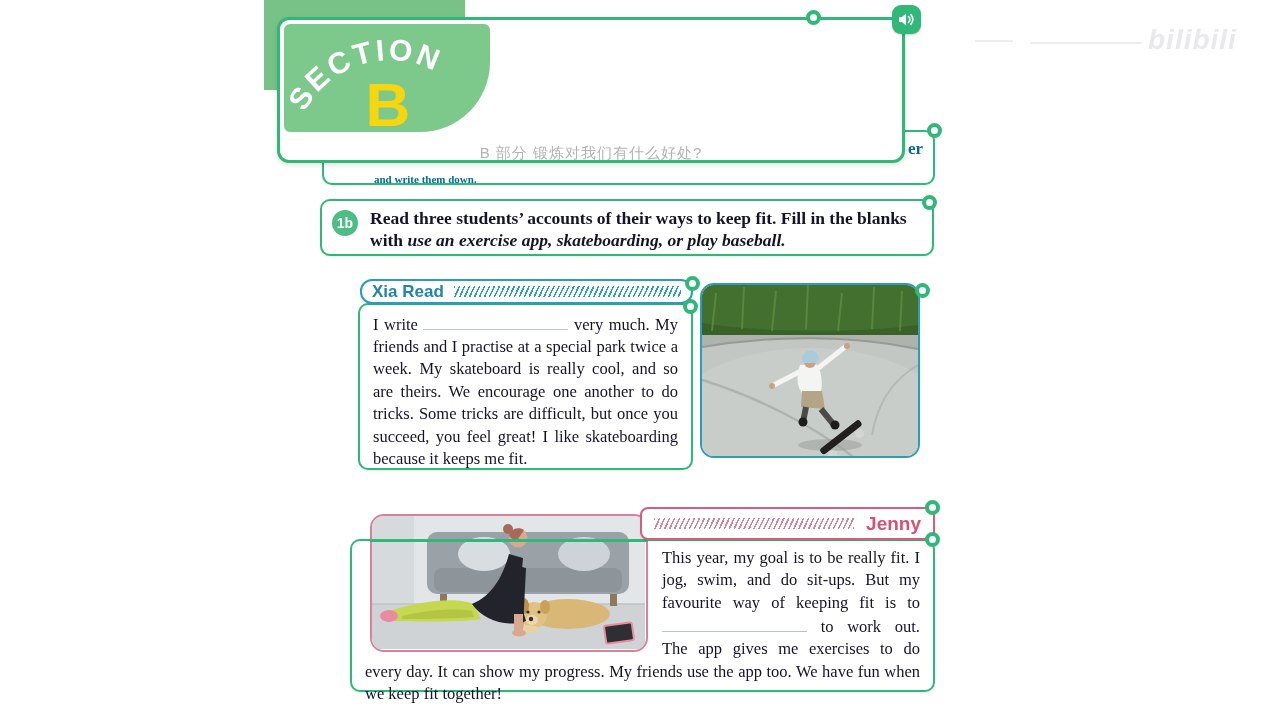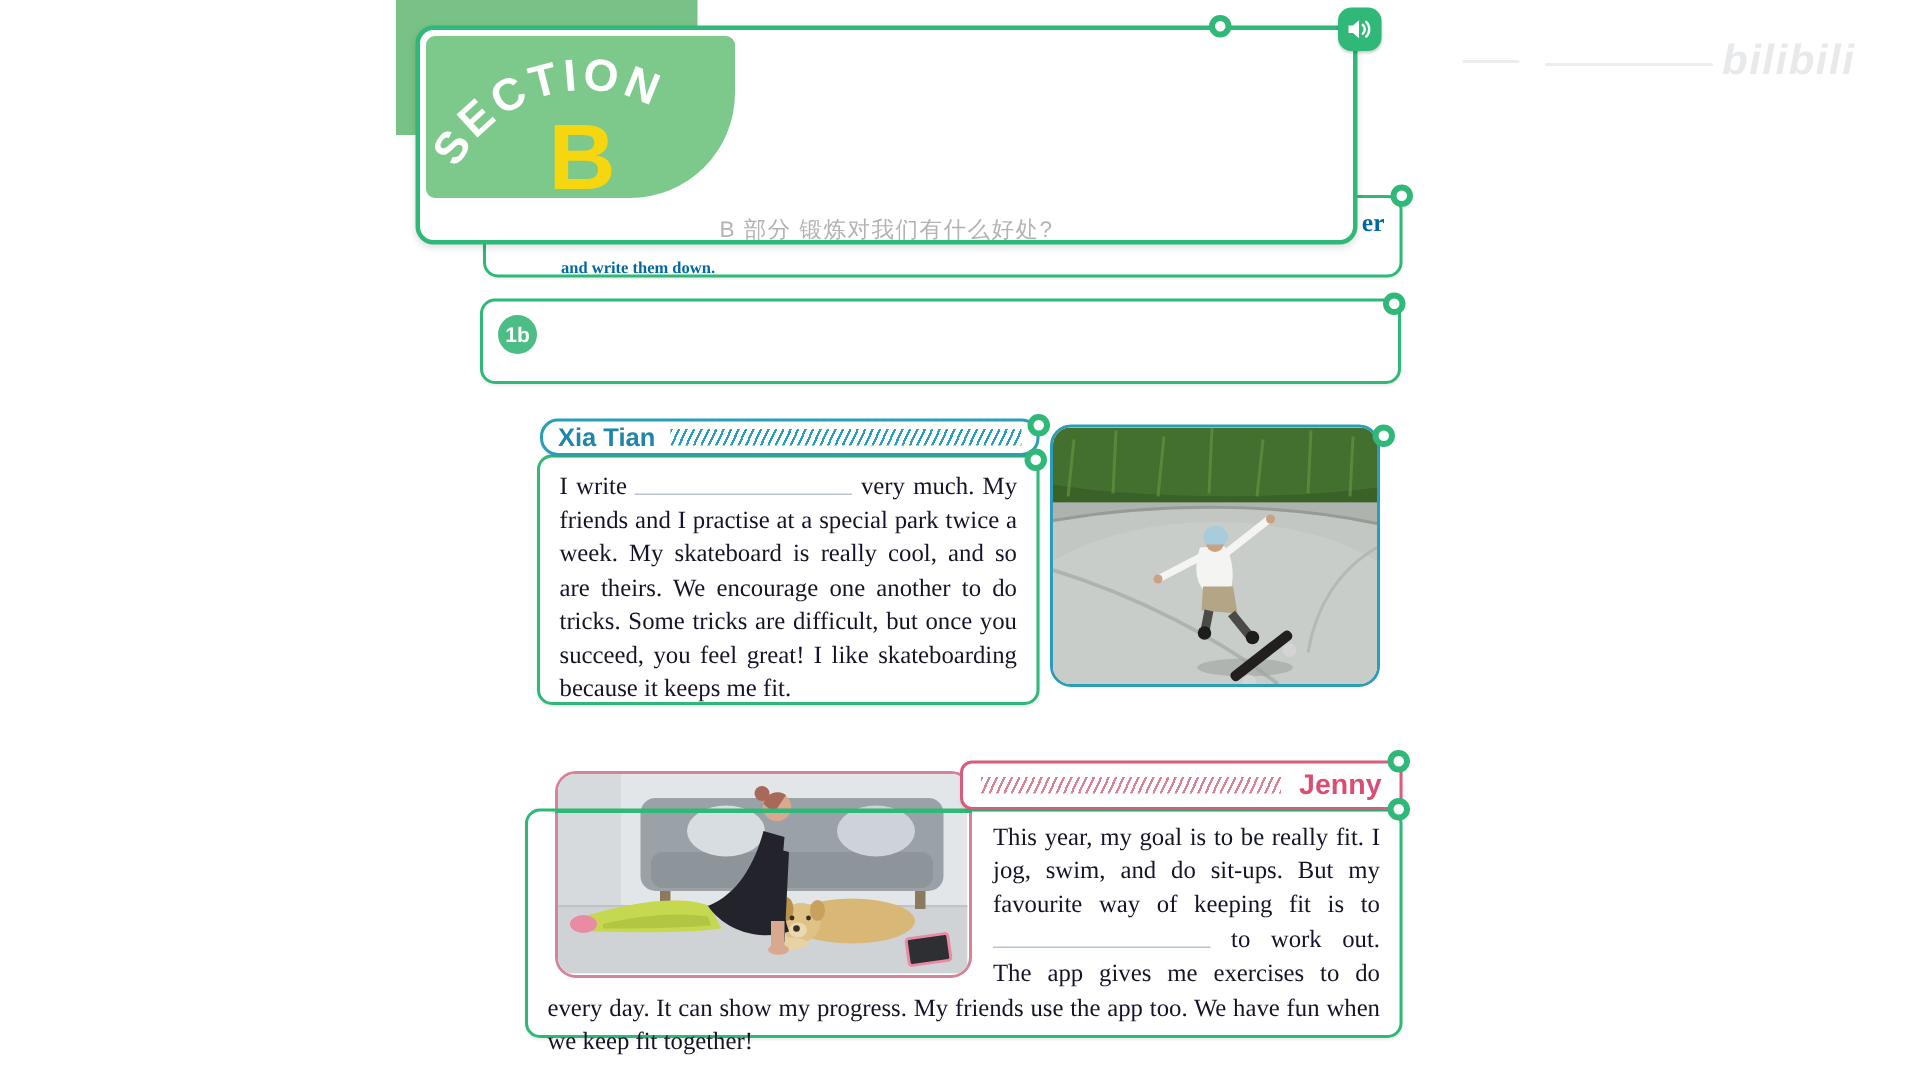--- a/index.html
+++ b/index.html
@@ -165,24 +165,28 @@
 <div class="handle" style="left:927px;top:123px;"></div>
 <div class="handle" style="left:922px;top:195px;"></div>
 <div class="handle" style="left:685px;top:276px;"></div>
 <div class="handle" style="left:683px;top:299px;"></div>
 <div class="handle" style="left:915px;top:283px;"></div>
 <div class="handle" style="left:925px;top:500px;"></div>
 <div class="handle" style="left:925px;top:532px;"></div>
 
 <div class="box ex1b">
   <div class="ex1b-badge">1b</div>
+  <div class="ex1b-text">
+    <span>Read three students’ accounts of their ways to keep fit. Fill in the blanks with</span>
+    <span class="opts">use an exercise app, skateboarding,  or play baseball.</span>
+  </div>
 </div>
 
 <div class="name-tab tab-xia">
-  <span class="tab-name">Xia Tian</span>
+  <span class="tab-name">Xia Read</span>
   <span class="zigzag"></span>
 </div>
 
 <div class="box xia-box passage">
   <span>I write</span>
   <span class="blank blank-xia"></span>
   <span>very much. My friends and I practise at a special park twice a week. My skateboard is really cool, and so are theirs. We encourage one another to do tricks. Some tricks are difficult, but once you succeed, you feel great! I like skateboarding because it keeps me fit.</span>
 </div>
 
 <div class="photo photo-skate">

